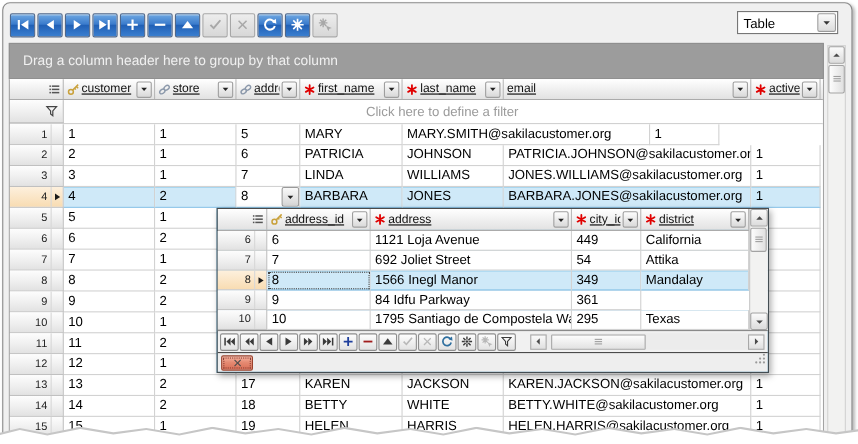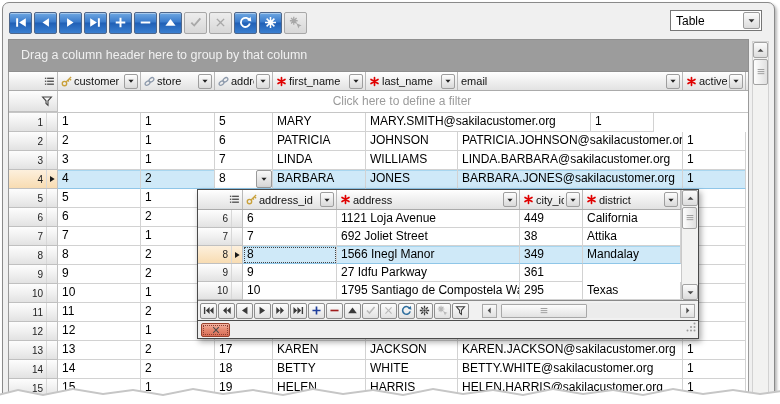--- a/index.html
+++ b/index.html
@@ -27,21 +27,21 @@
                  background:linear-gradient(#fafafa,#dcdcdc); display:flex; align-items:center; justify-content:center; }
 
   
   .content { position:absolute; left:5px; top:36px; width:762px; height:380px; }
   .groupbar { position:absolute; left:0; top:0; width:741px; height:33px; background:#9c9c9c;
               border:1px solid #8f8f8f; color:#f0f0f0; font-size:12.5px; line-height:31px; padding-left:12px; }
   .grid { position:absolute; left:0; top:33px; width:741px; background:#fff;
           border-left:1px solid #9a9a9a; border-right:1px solid #9a9a9a; }
 
   .hrow { display:flex; height:19px; background:linear-gradient(#ffffff,#f0f0f0 50%,#e2e2e2);
-          border-bottom:1px solid #ababab; }
+          border-bottom:1px solid #ababab;text-decoration:underline; }
   .hcell { border-right:1px solid #b9b9b9; display:flex; align-items:center; gap:2px;
            padding:0 2px 0 3px; font-size:11px; color:#111; overflow:hidden; white-space:nowrap; }
   .hcell .lbl { flex:1; overflow:hidden; }
   .ddh { width:14px; height:15px; border:1px solid #9e9e9e; border-radius:2px; flex:none;
          background:linear-gradient(#fdfdfd,#d9d9d9); display:flex; align-items:center; justify-content:center; }
   .ind-h { justify-content:flex-end; padding-right:2px; }
 
   .frow { display:flex; height:22px; background:#fff; border-bottom:1px solid #c6c6c6; }
   .ftext { text-align:center; font-size:12px; color:#9b9b9b; line-height:21px; overflow:hidden; }
 
@@ -370,21 +370,21 @@
         <div class="grow">
           <div class="ind" style="width: 49px;">
             <span class="n">3</span>
             <span class="az"></span>
           </div>
           <div class="cell" style="width: 83px;">3</div>
           <div class="cell" style="width: 74px;">1</div>
           <div class="cell" style="width: 58px;">7</div>
           <div class="cell" style="width: 93px;">LINDA</div>
           <div class="cell" style="width: 92px;">WILLIAMS</div>
-          <div class="cell" style="width: 225px;">LINDA.BARBARA@sakilacustomer.org</div>
+          <div class="cell" style="width: 225px;">JONES.WILLIAMS@sakilacustomer.org</div>
           <div class="cell" style="width: 63px;">1</div>
         </div>
         <div class="grow sel">
           <div class="ind isel" style="width: 49px;">
             <span class="n">4</span>
             <span class="az">
               <span class="gly">
                 <svg width="8" height="8" viewBox="0 0 12 12" fill="#111">
                   <path d="M3 1.5L10 6 3 10.5z" fill="#1a1a1a"></path>
                 </svg>
@@ -653,21 +653,21 @@
           <div class="cell" style="width: 63px;">449</div>
           <div class="cell" style="width: 98px;">California</div>
         </div>
         <div class="grow">
           <div class="ind" style="width: 45px;">
             <span class="n">7</span>
             <span class="az"></span>
           </div>
           <div class="cell" style="width: 94px;">7</div>
           <div class="cell" style="width: 183px;">692 Joliet Street</div>
-          <div class="cell" style="width: 63px;">38</div>
+          <div class="cell" style="width: 63px;">54</div>
           <div class="cell" style="width: 98px;">Attika</div>
         </div>
         <div class="grow sel">
           <div class="ind isel" style="width: 45px;">
             <span class="n">8</span>
             <span class="az">
               <span class="gly">
                 <svg width="8" height="8" viewBox="0 0 12 12" fill="#111">
                   <path d="M3 1.5L10 6 3 10.5z" fill="#1a1a1a"></path>
                 </svg>
@@ -678,21 +678,21 @@
           <div class="cell" style="width: 183px;">1566 Inegl Manor</div>
           <div class="cell" style="width: 63px;">349</div>
           <div class="cell" style="width: 98px;">Mandalay</div>
         </div>
         <div class="grow">
           <div class="ind" style="width: 45px;">
             <span class="n">9</span>
             <span class="az"></span>
           </div>
           <div class="cell" style="width: 94px;">9</div>
-          <div class="cell" style="width: 183px;">27 Idfu Parkway</div>
+          <div class="cell" style="width: 183px;">84 Idfu Parkway</div>
           <div class="cell" style="width: 63px;">361</div>
         </div>
         <div class="grow">
           <div class="ind" style="width: 45px;">
             <span class="n">10</span>
             <span class="az"></span>
           </div>
           <div class="cell" style="width: 94px;">10</div>
           <div class="cell" style="width: 183px;">1795 Santiago de Compostela Way</div>
           <div class="cell" style="width: 63px;">295</div>

